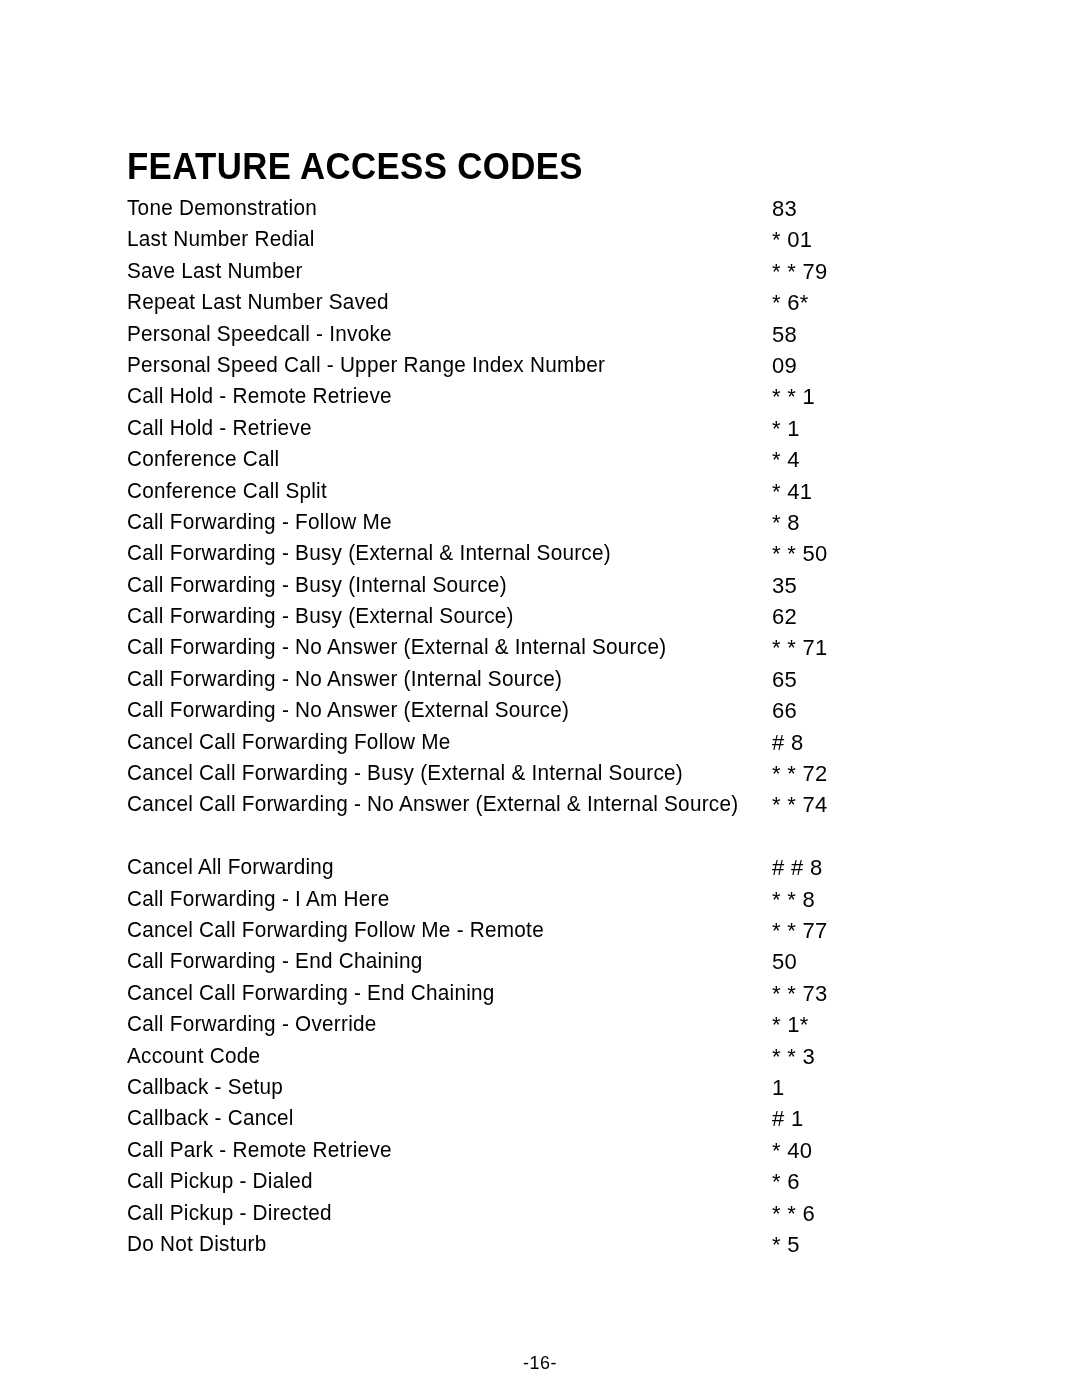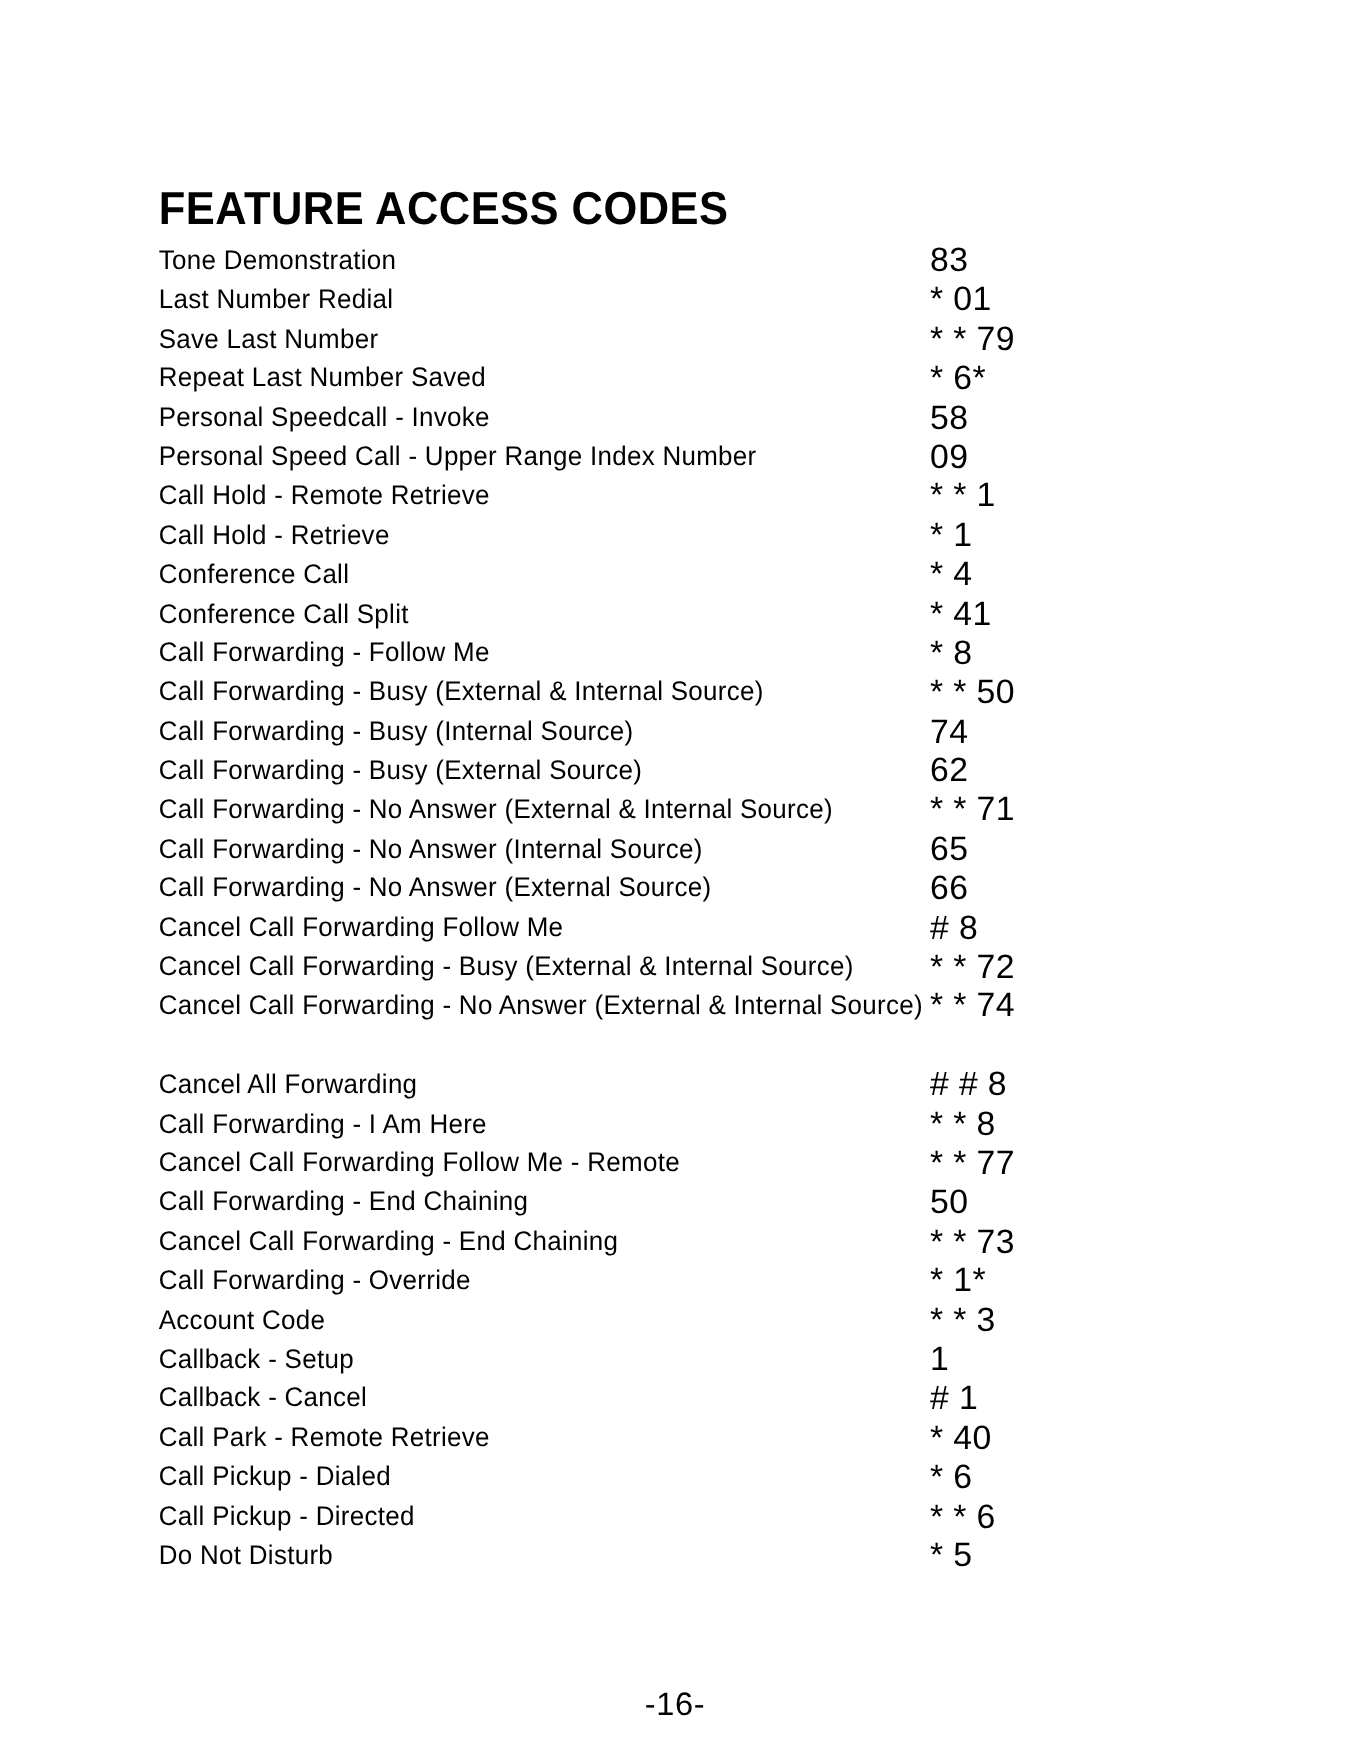--- a/index.html
+++ b/index.html
@@ -60,23 +60,23 @@
     width: 650px;
     font-size: 21.5px;
     line-height: 31.4px;
     letter-spacing: 0.25px;
     transform: scaleX(0.965);
     transform-origin: left top;
   }
 
   .code-value {
     position: absolute;
-    left: 744px;
+    left: 772px;
     top: 0;
-    font-size: 27px;
+    font-size: 22px;
     line-height: 31.4px;
     letter-spacing: 0.3px;
     white-space: pre;
   }
 
   
   .code-row.wrap {
     min-height: 62.8px;
   }
   .code-row.wrap .code-label {
@@ -84,21 +84,21 @@
     white-space: normal;
   }
 
   
   .page-footer {
     position: absolute;
     left: 0;
     top: 1349px;
     width: 1080px;
     text-align: center;
-    font-size: 26px;
+    font-size: 18px;
     line-height: 28px;
     letter-spacing: 0.5px;
   }
 </style>
 </head>
 <body>
 
 <div class="page">
 
   <h1 class="page-title">FEATURE ACCESS CODES</h1>
@@ -147,21 +147,21 @@
       <div class="code-row">
         <div class="code-label">Call Forwarding - Follow Me</div>
         <div class="code-value">* 8</div>
       </div>
       <div class="code-row">
         <div class="code-label">Call Forwarding - Busy (External &amp; Internal Source)</div>
         <div class="code-value">* * 50</div>
       </div>
       <div class="code-row">
         <div class="code-label">Call Forwarding - Busy (Internal Source)</div>
-        <div class="code-value">74</div>
+        <div class="code-value">35</div>
       </div>
       <div class="code-row">
         <div class="code-label">Call Forwarding - Busy (External Source)</div>
         <div class="code-value">62</div>
       </div>
       <div class="code-row">
         <div class="code-label">Call Forwarding - No Answer (External &amp; Internal Source)</div>
         <div class="code-value">* * 71</div>
       </div>
       <div class="code-row">

